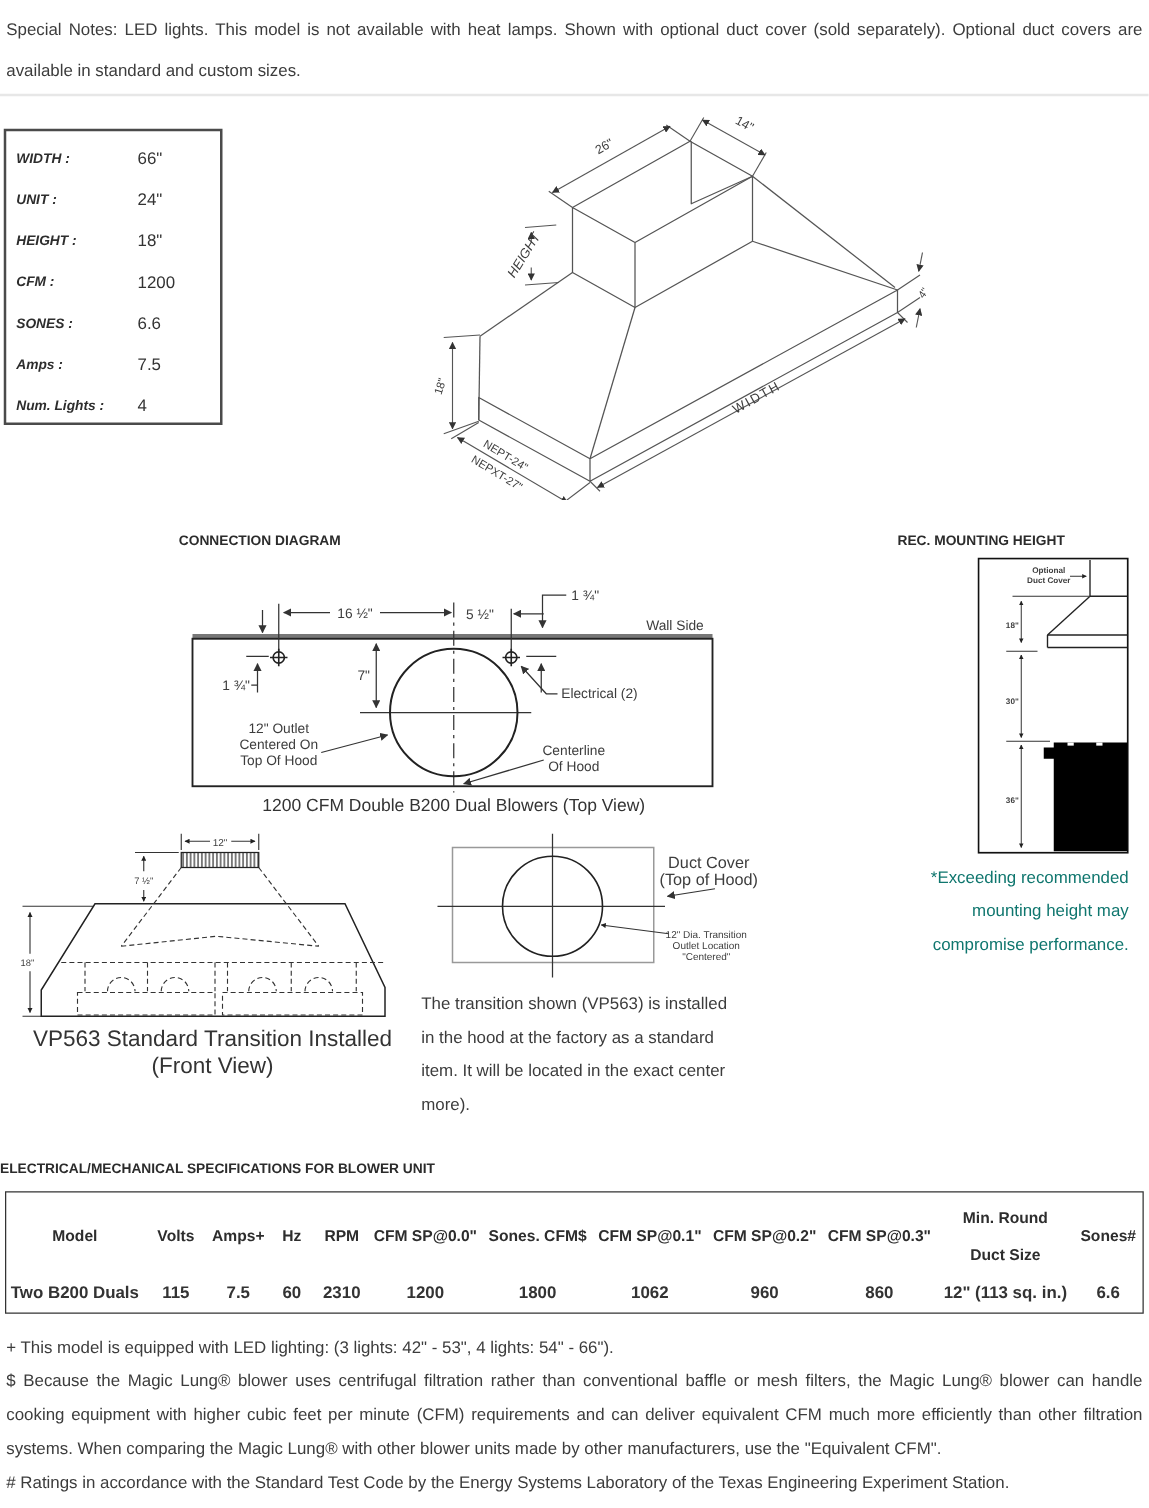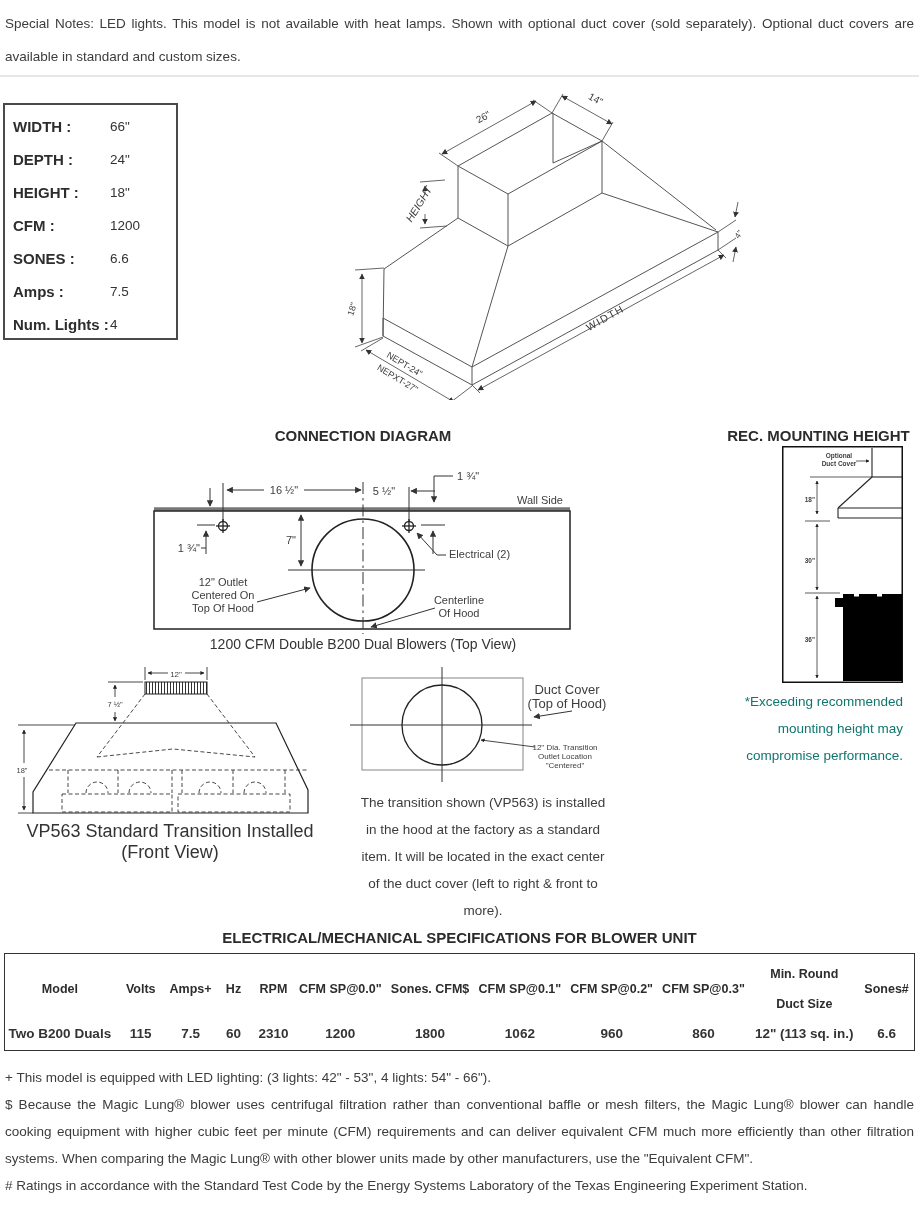--- a/index.html
+++ b/index.html
@@ -5,30 +5,30 @@
   html,body{margin:0;padding:0;}
   body{
     width:919px;height:1206px;position:relative;background:#fff;overflow:hidden;
     font-family:"Liberation Sans","DejaVu Sans",sans-serif;color:#3d3d3d;
   }
   .abs{position:absolute;}
   .special-notes{left:5px;right:5px;top:7px;font-size:13.5px;line-height:33px;text-align:justify;color:#3c3c3c;}
   .divider{top:75px;left:0;right:0;height:2px;background:#e7e7e7;}
   .spec-box{left:3px;top:103px;width:175px;height:237px;border:2px solid #4a4a4a;box-sizing:border-box;padding-top:5px;background:#fff;}
   .spec-row{height:33px;display:flex;align-items:center;padding-left:8px;}
-  .spec-label{font-weight:bold;font-size:15px;color:#2d2d2d;min-width:97px;white-space:nowrap;}
+  .spec-label{font-weight:bold;font-size:11px;color:#2d2d2d;min-width:97px;white-space:nowrap;font-style:italic;}
   .spec-value{font-size:13.5px;color:#333;white-space:nowrap;}
-  .sec-title{font-weight:bold;font-size:15px;color:#2b2b2b;text-align:center;white-space:nowrap;}
+  .sec-title{font-weight:bold;font-size:11px;color:#2b2b2b;white-space:nowrap;}
   .conn-title{left:143px;top:427px;width:440px;}
   .mount-title{left:718px;top:427px;width:201px;}
   .conn-caption{left:143px;top:636px;width:440px;text-align:center;font-size:14px;color:#333;}
   .mount-note{top:688px;right:16px;width:230px;text-align:right;font-size:13.5px;line-height:27px;color:#0f766e;}
   .mount-note div{white-space:nowrap;}
   .vp-caption{left:5px;top:821px;width:330px;text-align:center;font-size:18px;color:#333;}
-  .trans-note{left:337px;top:789px;width:292px;text-align:center;font-size:13.5px;line-height:27px;color:#3c3c3c;}
+  .trans-note{left:337px;top:789px;width:292px;font-size:13.5px;line-height:27px;color:#3c3c3c;}
   .trans-note div{white-space:nowrap;}
   .table-title{left:0;right:0;top:929px;}
   .spec-table{left:4px;top:953px;width:911px;height:98px;border:1.5px solid #333;box-sizing:border-box;display:flex;padding-top:7px;background:#fff;}
   .st-col{display:flex;flex-direction:column;}
   .st-th{height:56px;display:flex;align-items:center;justify-content:center;font-weight:bold;font-size:12.5px;color:#2d2d2d;text-align:center;white-space:pre-line;line-height:30px;}
   .st-td{text-align:center;font-size:13.5px;color:#333;margin-top:9px;white-space:nowrap;font-weight:bold;}
   .footnotes{left:5px;right:5px;top:1064px;font-size:13.5px;line-height:27px;color:#3c3c3c;}
   .footnotes p{margin:0;}
   .footnotes p.just{text-align:justify;}
   svg text{font-family:"Liberation Sans","DejaVu Sans",sans-serif;fill:#3d3d3d;}
@@ -53,21 +53,21 @@
 
 <div class="abs special-notes">Special Notes: LED lights. This model is not available with heat lamps. Shown with optional duct cover (sold separately). Optional duct covers are available in standard and custom sizes.</div>
 <div class="abs divider"></div>
 
 <div class="abs spec-box">
   <div class="spec-row">
       <span class="spec-label">WIDTH :</span>
       <span class="spec-value">66"</span>
     </div>
   <div class="spec-row">
-      <span class="spec-label">DEPTH :</span>
+      <span class="spec-label">UNIT :</span>
       <span class="spec-value">24"</span>
     </div>
   <div class="spec-row">
       <span class="spec-label">HEIGHT :</span>
       <span class="spec-value">18"</span>
     </div>
   <div class="spec-row">
       <span class="spec-label">CFM :</span>
       <span class="spec-value">1200</span>
     </div>
@@ -273,21 +273,20 @@
   <text x="222" y="45" font-size="13" fill="#222" text-anchor="middle">(Top of Hood)</text>
   <text x="220" y="87" font-size="8" text-anchor="middle">12" Dia. Transition</text>
   <text x="220" y="96" font-size="8" text-anchor="middle">Outlet Location</text>
   <text x="220" y="105" font-size="8" text-anchor="middle">"Centered"</text>
 </svg>
 
 <div class="abs trans-note">
   <div>The transition shown (VP563) is installed</div>
   <div>in the hood at the factory as a standard</div>
   <div>item. It will be located in the exact center</div>
-  <div>of the duct cover (left to right &amp; front to</div>
   <div>more).</div>
 </div>
 
 <div class="abs sec-title table-title">ELECTRICAL/MECHANICAL SPECIFICATIONS FOR BLOWER UNIT</div>
 <div class="abs spec-table">
   <div class="st-col" style="width:110px">
       <div class="st-th">Model</div>
       <div class="st-td">Two B200 Duals</div>
     </div>
   <div class="st-col" style="width:52px">

